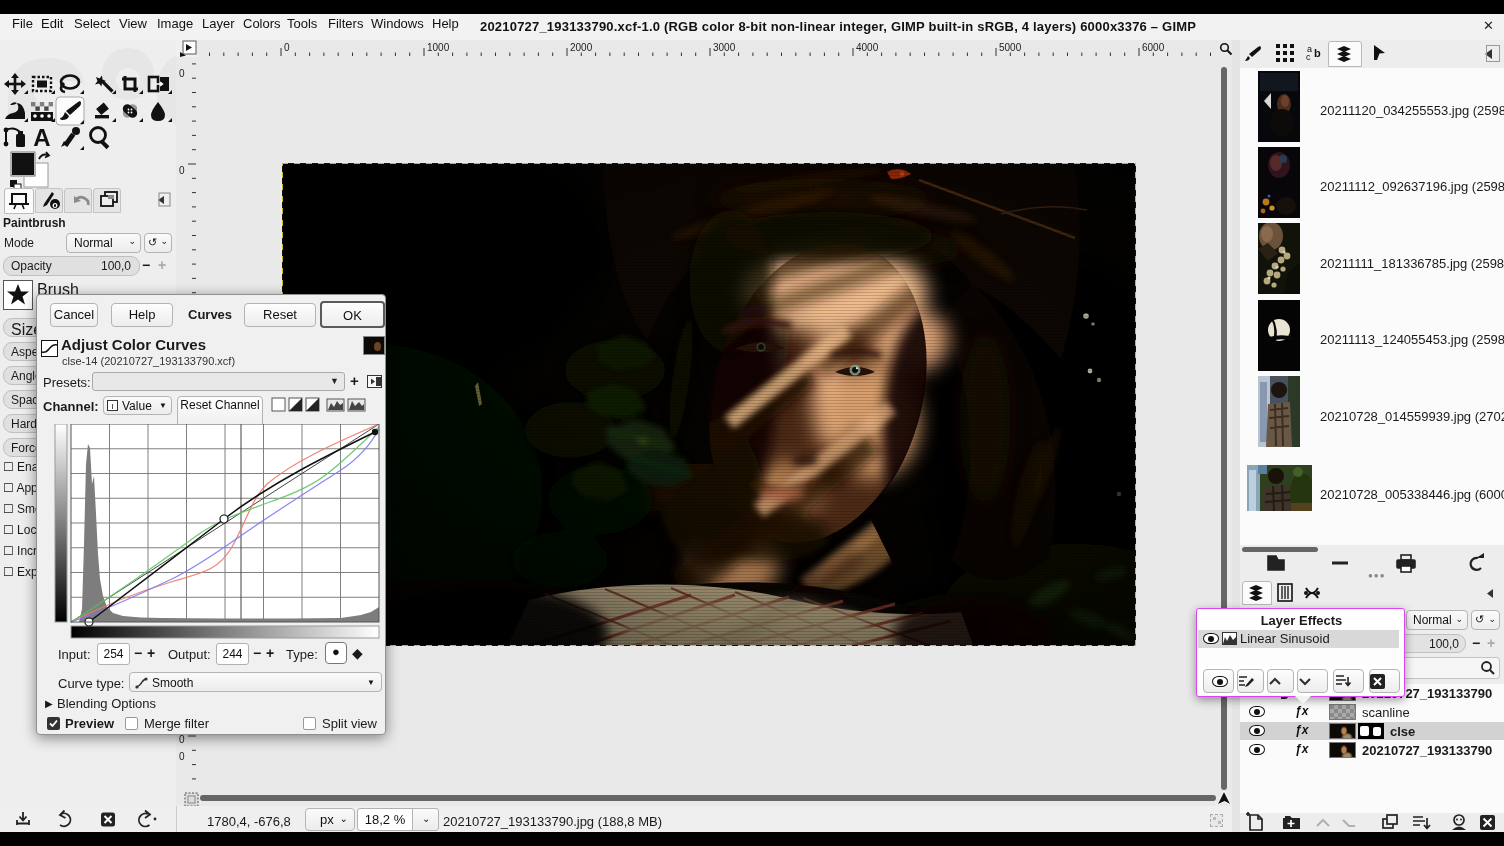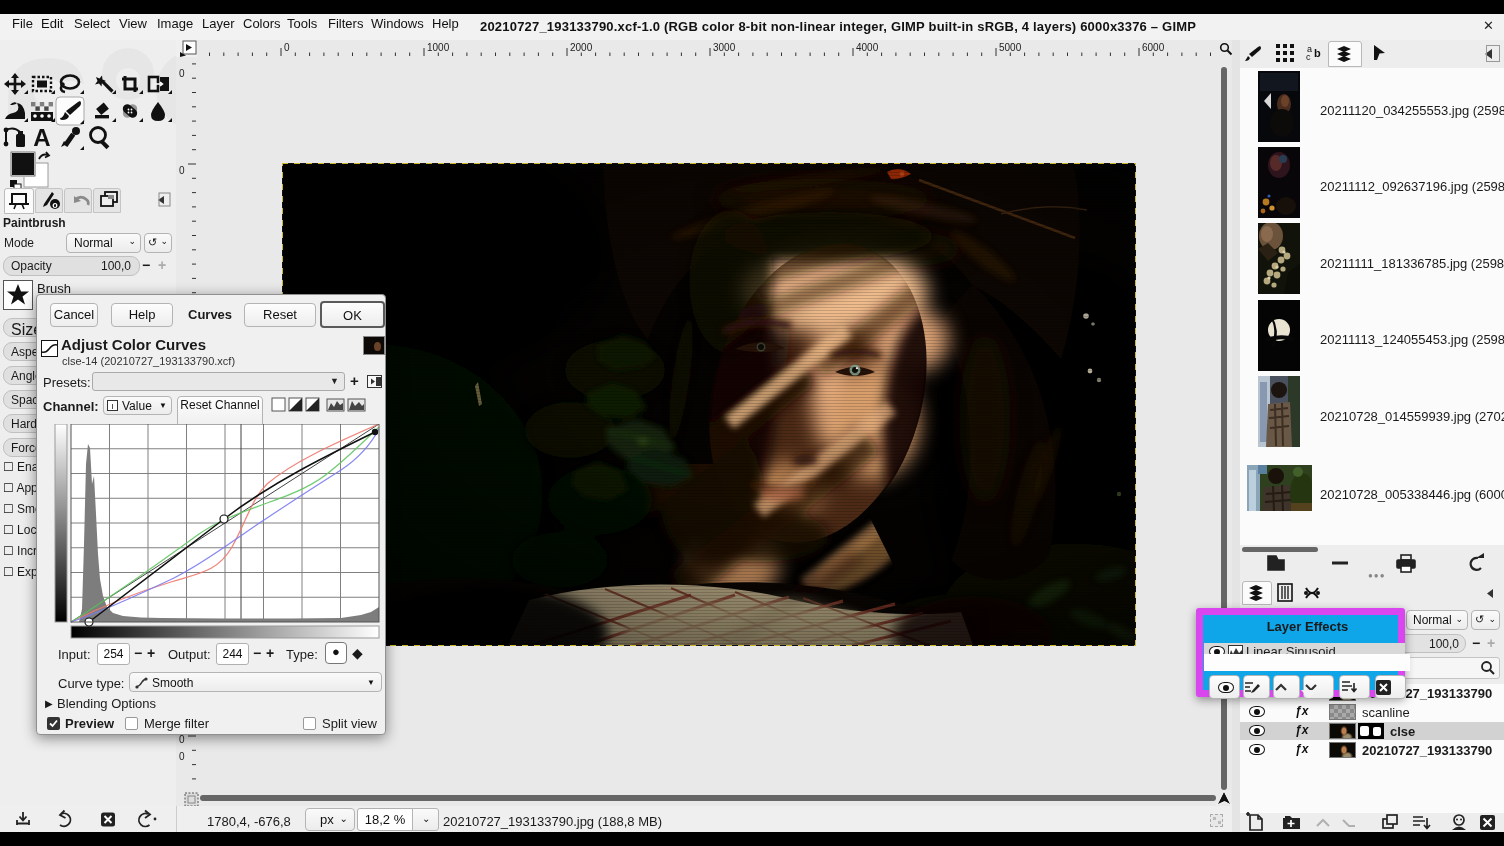--- a/index.html
+++ b/index.html
@@ -670,21 +670,21 @@
       <div class="lbl" style="right:8px;top:2px;font-size:12px;position:absolute">100,0</div>
     </div>
     <div class="lbl" style="left:142px;top:217px;font-size:14px;font-weight:bold">−</div>
     <div class="lbl" style="left:158px;top:217px;font-size:14px;font-weight:bold;color:#aaa">+</div>
 
     <div class="abs" style="left:3px;top:240px;width:30px;height:30px;background:#fff;border:1px solid #555">
       <svg width="28" height="28" viewBox="0 0 28 28">
           <path d="M14 3 L17 10.5 L25 10.5 L18.5 15.5 L21 23.5 L14 18.5 L7 23.5 L9.5 15.5 L3 10.5 L11 10.5 Z" fill="#111"></path>
         </svg>
     </div>
-    <div class="lbl" style="left:37px;top:241px;font-size:13px">Brush</div>
+    <div class="lbl" style="left:37px;top:241px;font-size:16px">Brush</div>
 
     <div class="abs" style="left:3px;top:278px;width:170px;height:19px;background:#e0e0e0;border:1px solid #c0c0c0;border-radius:9px">
         <div class="lbl" style="left:7px;top:2px;font-size:16px">Size</div>
       </div>
     <div class="abs" style="left:3px;top:302px;width:170px;height:19px;background:#e0e0e0;border:1px solid #c0c0c0;border-radius:9px">
         <div class="lbl" style="left:7px;top:2px;font-size:12px">Aspect R</div>
       </div>
     <div class="abs" style="left:3px;top:326px;width:170px;height:19px;background:#e0e0e0;border:1px solid #c0c0c0;border-radius:9px">
         <div class="lbl" style="left:7px;top:2px;font-size:12px">Angle</div>
       </div>
@@ -1057,23 +1057,23 @@
       <svg width="13" height="13" viewBox="0 0 13 13">
           <path d="M3 6.5 L5.5 9 L10 3.5" stroke="#fff" stroke-width="1.8" fill="none"></path>
         </svg>
     </div>
     <div class="lbl bold" style="left:28px;top:421px">Preview</div>
     <div class="abs" style="left:88px;top:422px;width:13px;height:13px;background:#fff;border:1px solid #999;border-radius:2px"></div>
     <div class="lbl" style="left:107px;top:421px">Merge filter</div>
     <div class="abs" style="left:266px;top:422px;width:13px;height:13px;background:#fff;border:1px solid #999;border-radius:2px"></div>
     <div class="lbl" style="left:285px;top:421px">Split view</div>
   </div>
-  <div class="abs" id="fxpopup" style="left:1196px;top:608px;width:209px;height:89px;background:#0ea5e9;border:7px solid #d946ef;border-radius:3px;box-shadow:0 3px 10px rgba(0,0,0,0.4)">
+  <div class="abs" id="fxpopup" style="left:1196px;top:608px;width:209px;height:89px;background:#ffffff;border:1px solid #d946ef;border-radius:3px;box-shadow:0 3px 10px rgba(0,0,0,0.4)">
     <div class="lbl bold" style="left:0;top:4px;width:209px;text-align:center;font-size:13px;position:absolute">Layer Effects</div>
-    <div class="abs" style="left:1px;top:28px;width:201px;height:18px;background:#d8d8d8">
+    <div class="abs" style="left:1px;top:21px;width:201px;height:18px;background:#d8d8d8">
       <span class="eye" style="left:5px"></span>
       <svg width="15" height="13" style="position:absolute;left:24px;top:2px" viewBox="0 0 15 13">
         <rect x="0.5" y="0.5" width="14" height="12" fill="#fff" stroke="#333"></rect>
         <path d="M1 12 L3 5 L5 9 L8 3 L11 8 L14 5 L14 12 Z" fill="#333"></path>
       </svg>
       <span class="lbl" style="left:42px;top:1px;font-size:13px;position:absolute">Linear Sinusoid</span>
     </div>
     <div class="abs" style="left:1px;top:39px;width:206px;height:17px;background:#fdfdfd"></div>
     <div class="btn" style="left:6px;top:60px;width:31px;height:24px">
         <span class="eye" style="left:8px;top:6px"></span>

